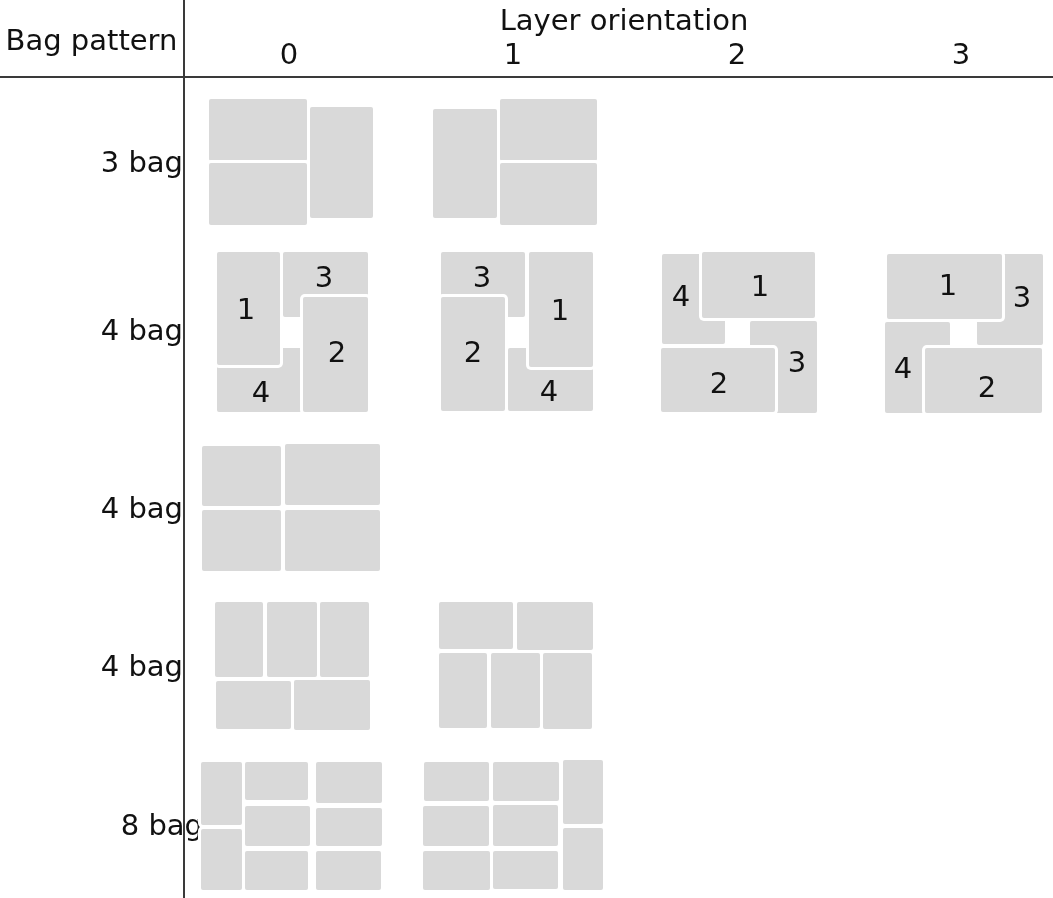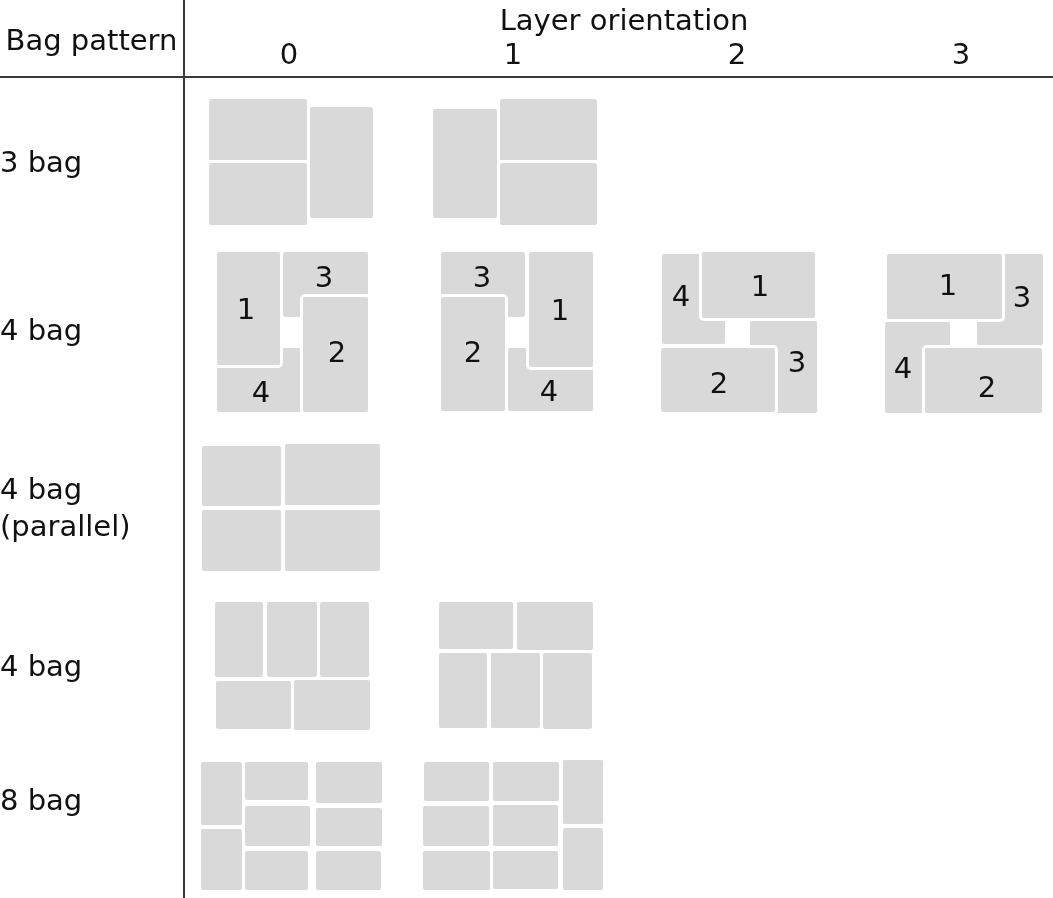--- a/index.html
+++ b/index.html
@@ -40,21 +40,21 @@
     position: absolute;
     top: 36px;
     transform: translateX(-50%);
     font-size: 29px;
     line-height: 37px;
   }
   .row-label {
     position: absolute;
     left: 0; width: 183px;
     transform: translateY(-50%);
-    text-align: left;
+    text-align: right;
     font-size: 29px;
     line-height: 37px;
   }
   .bag {
     position: absolute;
     border-radius: 2px;
   }
   .bag-num {
     position: absolute;
     transform: translate(-50%, -50%);
@@ -79,26 +79,25 @@
     </div>
   <div id="row-labels">
       <div class="row-label" style="top: 162px;">
         <div>3 bag</div>
       </div>
       <div class="row-label" style="top: 330px;">
         <div>4 bag</div>
       </div>
       <div class="row-label" style="top: 508px;">
         <div>4 bag</div>
-        <div>(parallel)</div>
       </div>
       <div class="row-label" style="top: 666px;">
         <div>4 bag</div>
       </div>
-      <div class="row-label" style="top: 800px;">
+      <div class="row-label" style="top: 825px; padding-left: 20px;">
         <div>8 bag</div>
       </div>
     </div>
   <div id="diagrams">
       <div>
         <div class="bag" style="left: 209px; top: 99px; width: 98px; height: 62px; background: rgb(217, 217, 217); box-shadow: rgb(255, 255, 255) 0px 0px 0px 3px;"></div>
         <div class="bag" style="left: 209px; top: 163px; width: 98px; height: 62px; background: rgb(217, 217, 217); box-shadow: rgb(255, 255, 255) 0px 0px 0px 3px;"></div>
         <div class="bag" style="left: 310px; top: 107px; width: 63px; height: 111px; background: rgb(217, 217, 217); box-shadow: rgb(255, 255, 255) 0px 0px 0px 3px;"></div>
       </div>
       <div>

